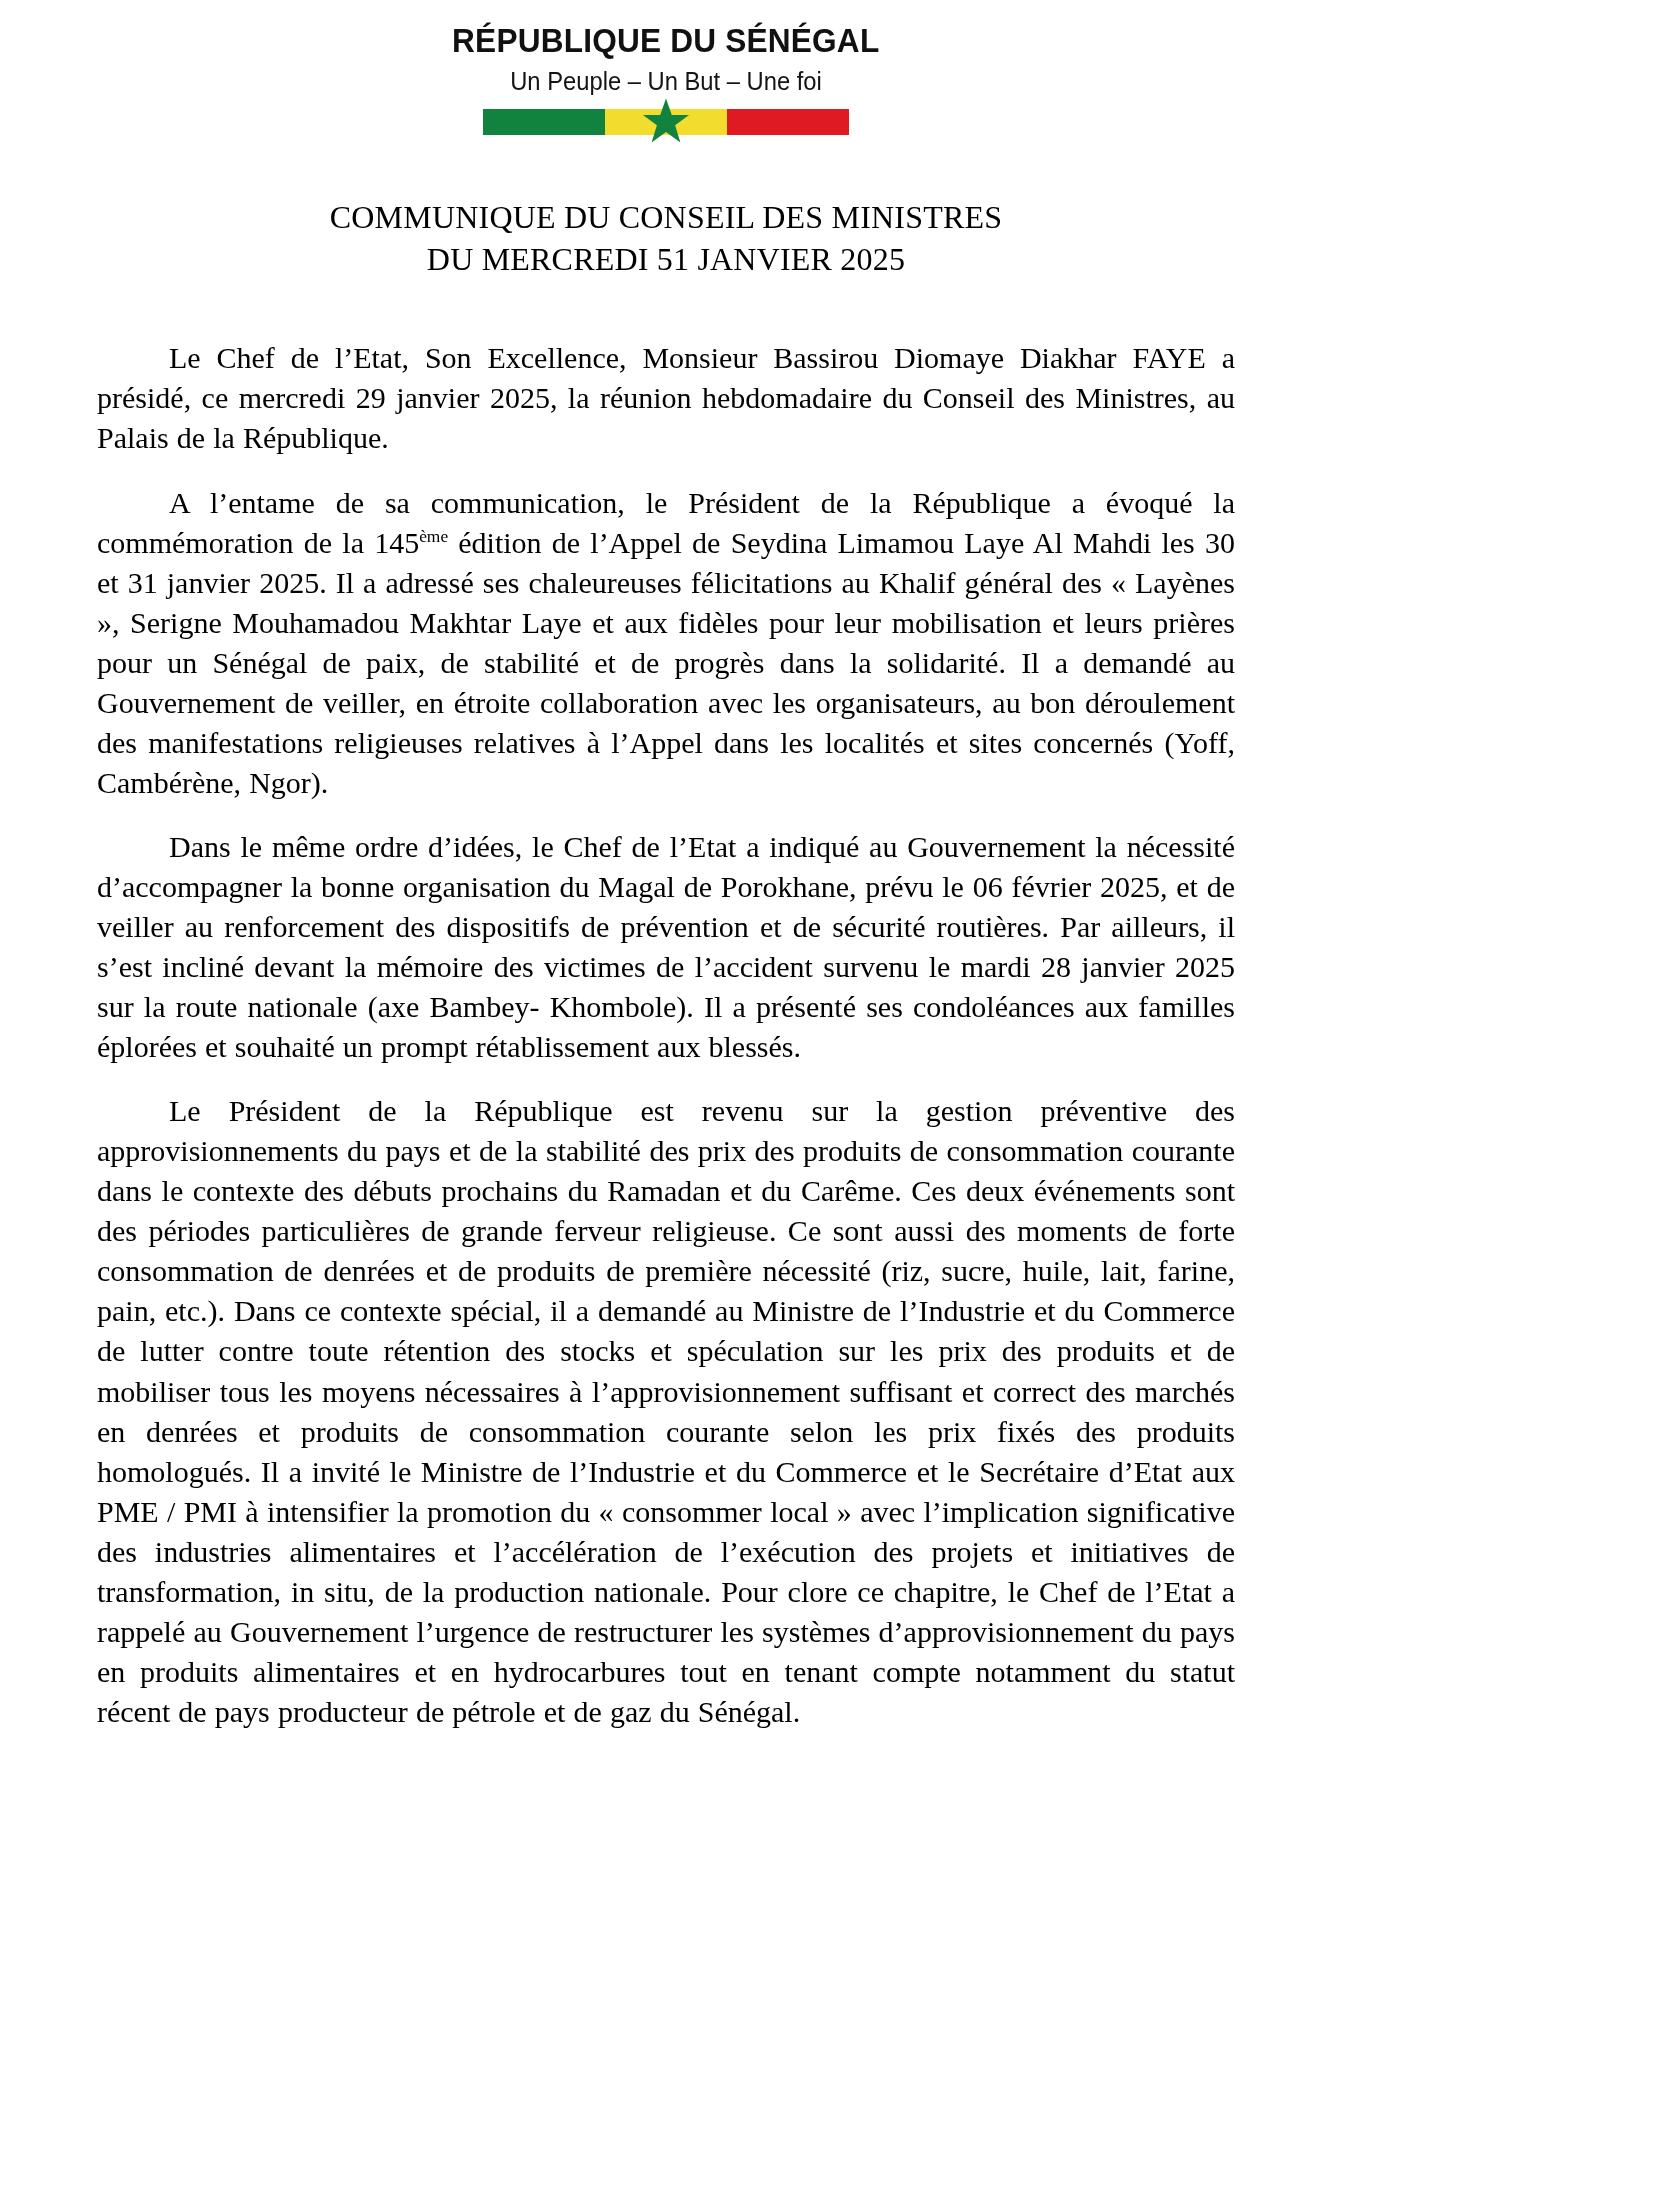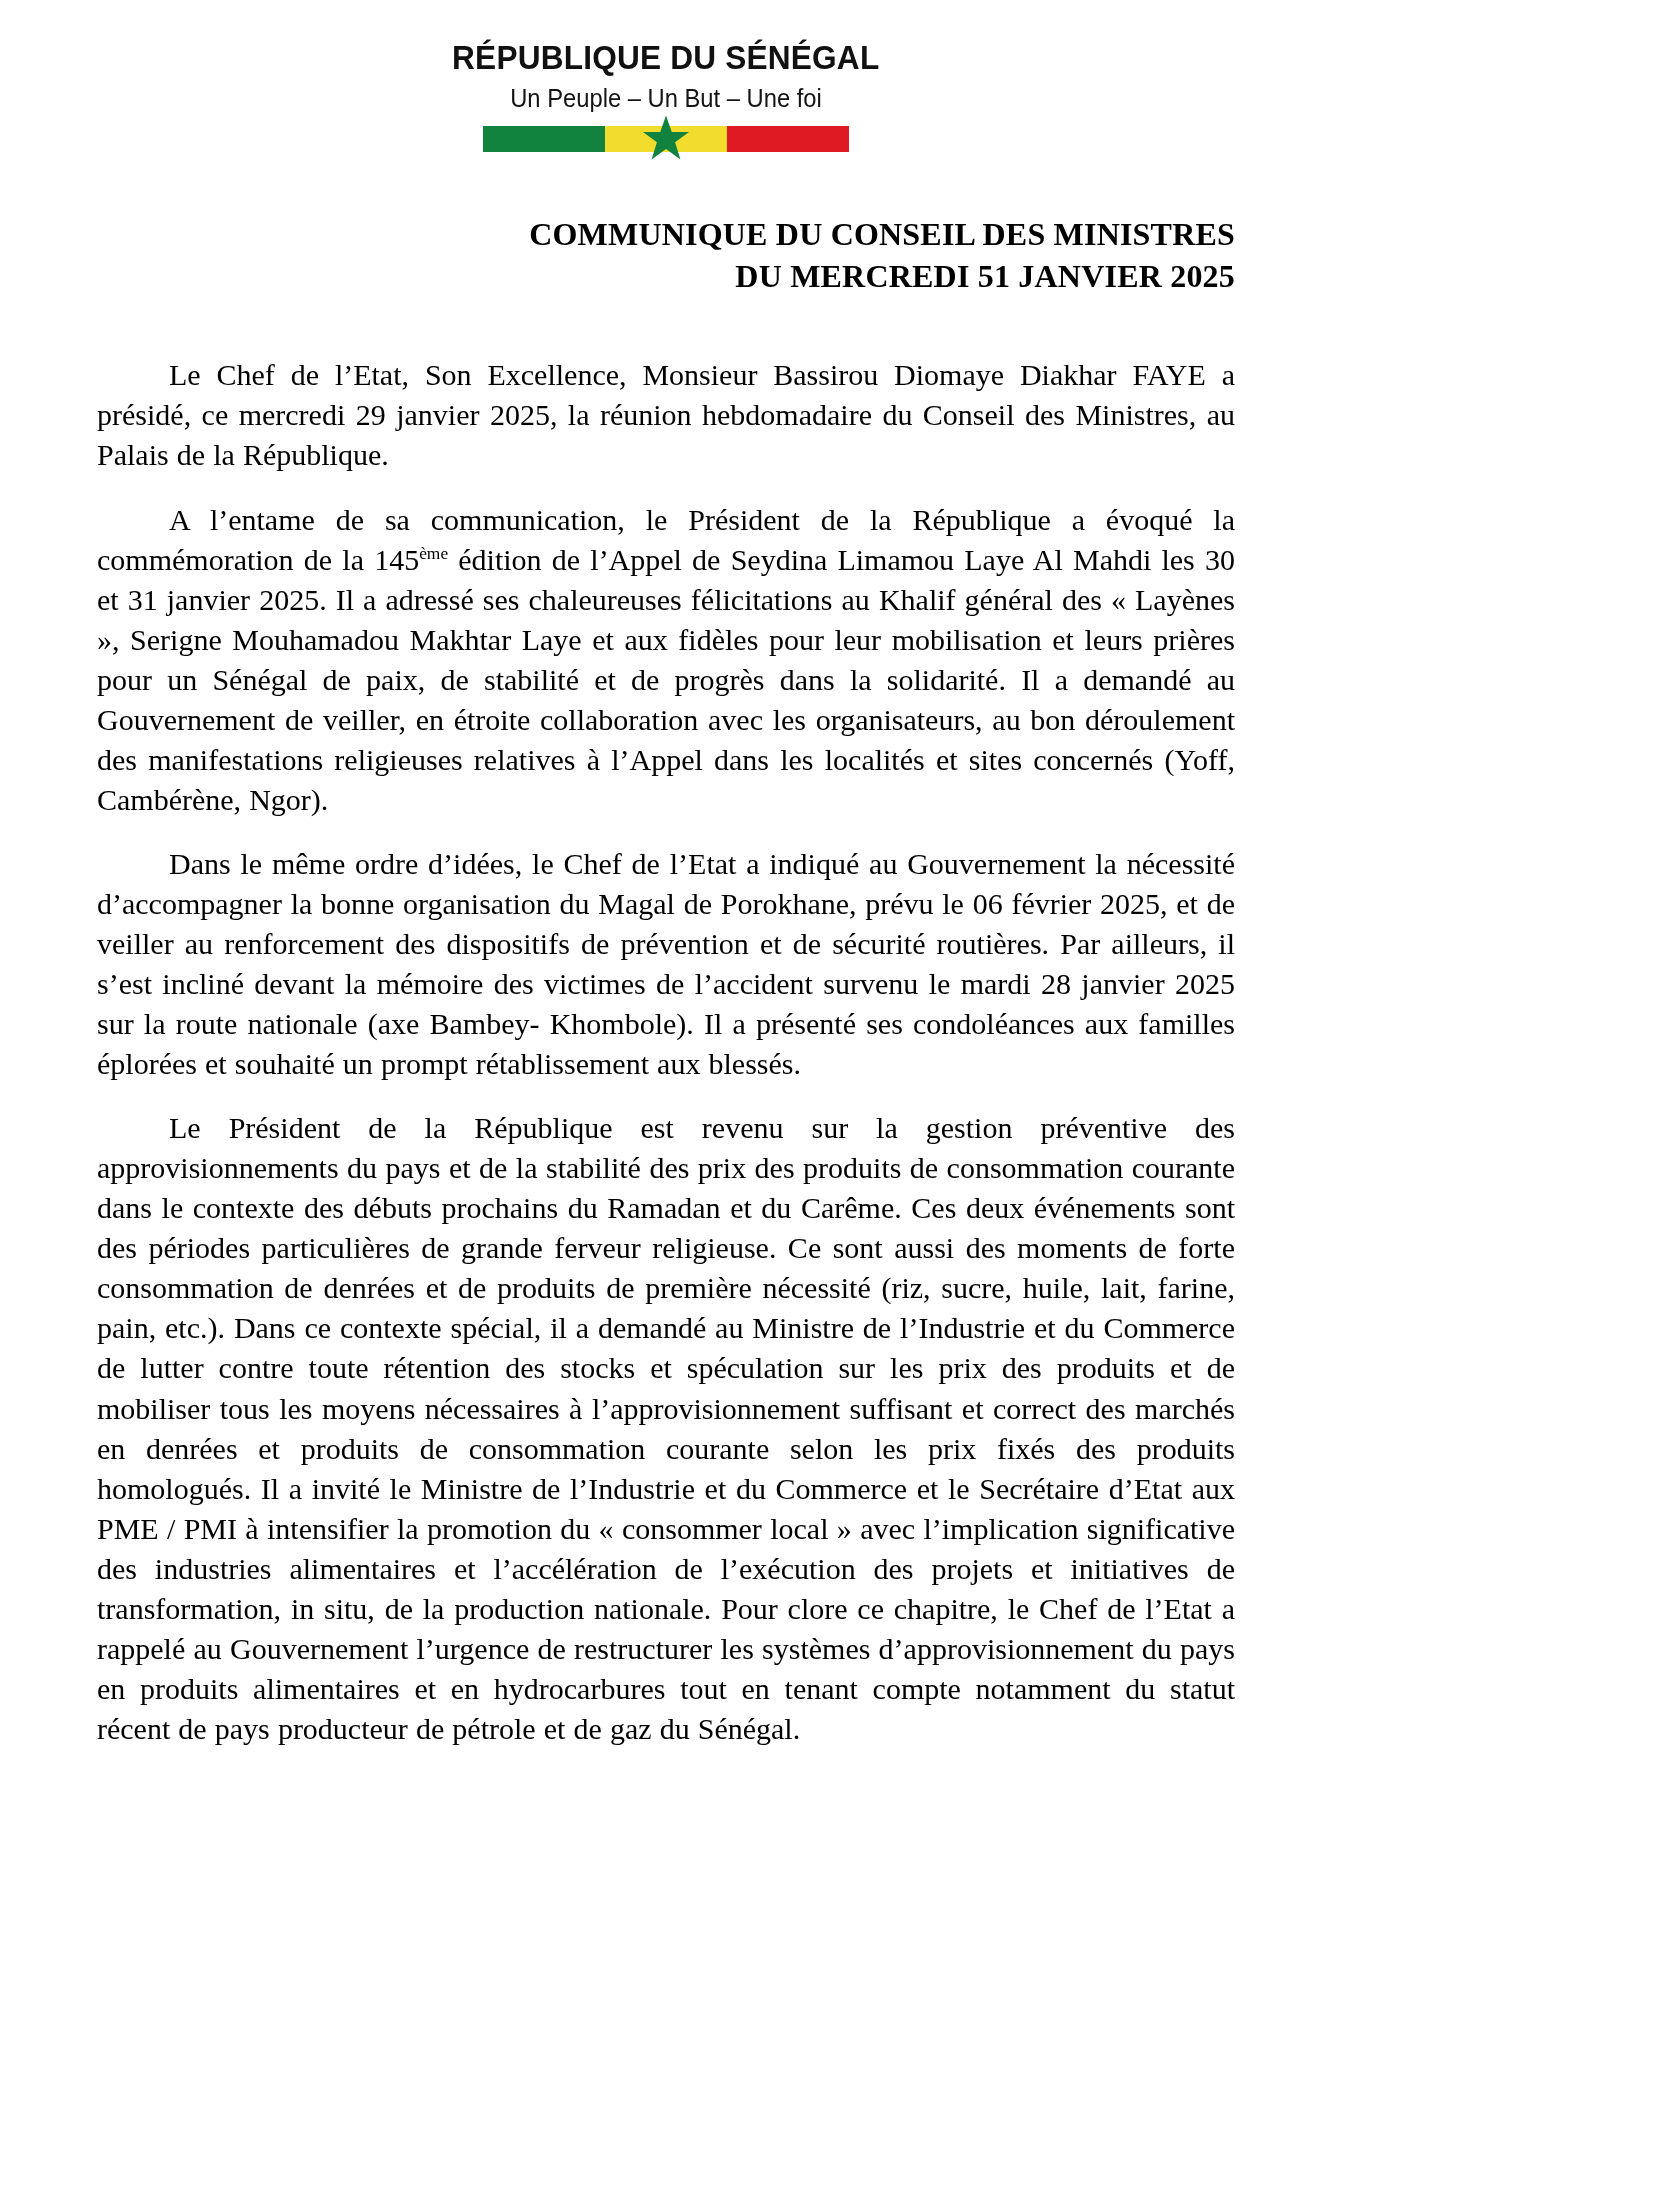--- a/index.html
+++ b/index.html
@@ -14,21 +14,21 @@
     font-family: "Liberation Serif", "DejaVu Serif", serif;
     color: #000000;
     overflow: hidden;
   }
 
   .page {
     position: relative;
     width: 1332px;
     height: 2194px;
     box-sizing: border-box;
-    padding: 17px 97px;
+    padding: 0 97px;
     background: #ffffff;
   }
 
   
   .masthead {
     width: 100%;
     padding-top: 23.4px;
     display: flex;
     flex-direction: column;
     align-items: center;
@@ -71,23 +71,23 @@
     left: 50%;
     top: 50%;
     width: 49px;
     height: 49px;
     transform: translate(-50%, -50%);
   }
 
   
   .doc-title {
     margin-top: 62px;
-    text-align: right;
+    text-align: center;
     font-family: "Liberation Serif", "DejaVu Serif", serif;
-    font-weight: 700;
+    font-weight: 400;
     font-size: 32px;
     line-height: 1.30;
     letter-spacing: 0.2px;
   }
   .doc-title .line { display: block; }
 
   
   .body-copy {
     margin-top: 58px;
   }

